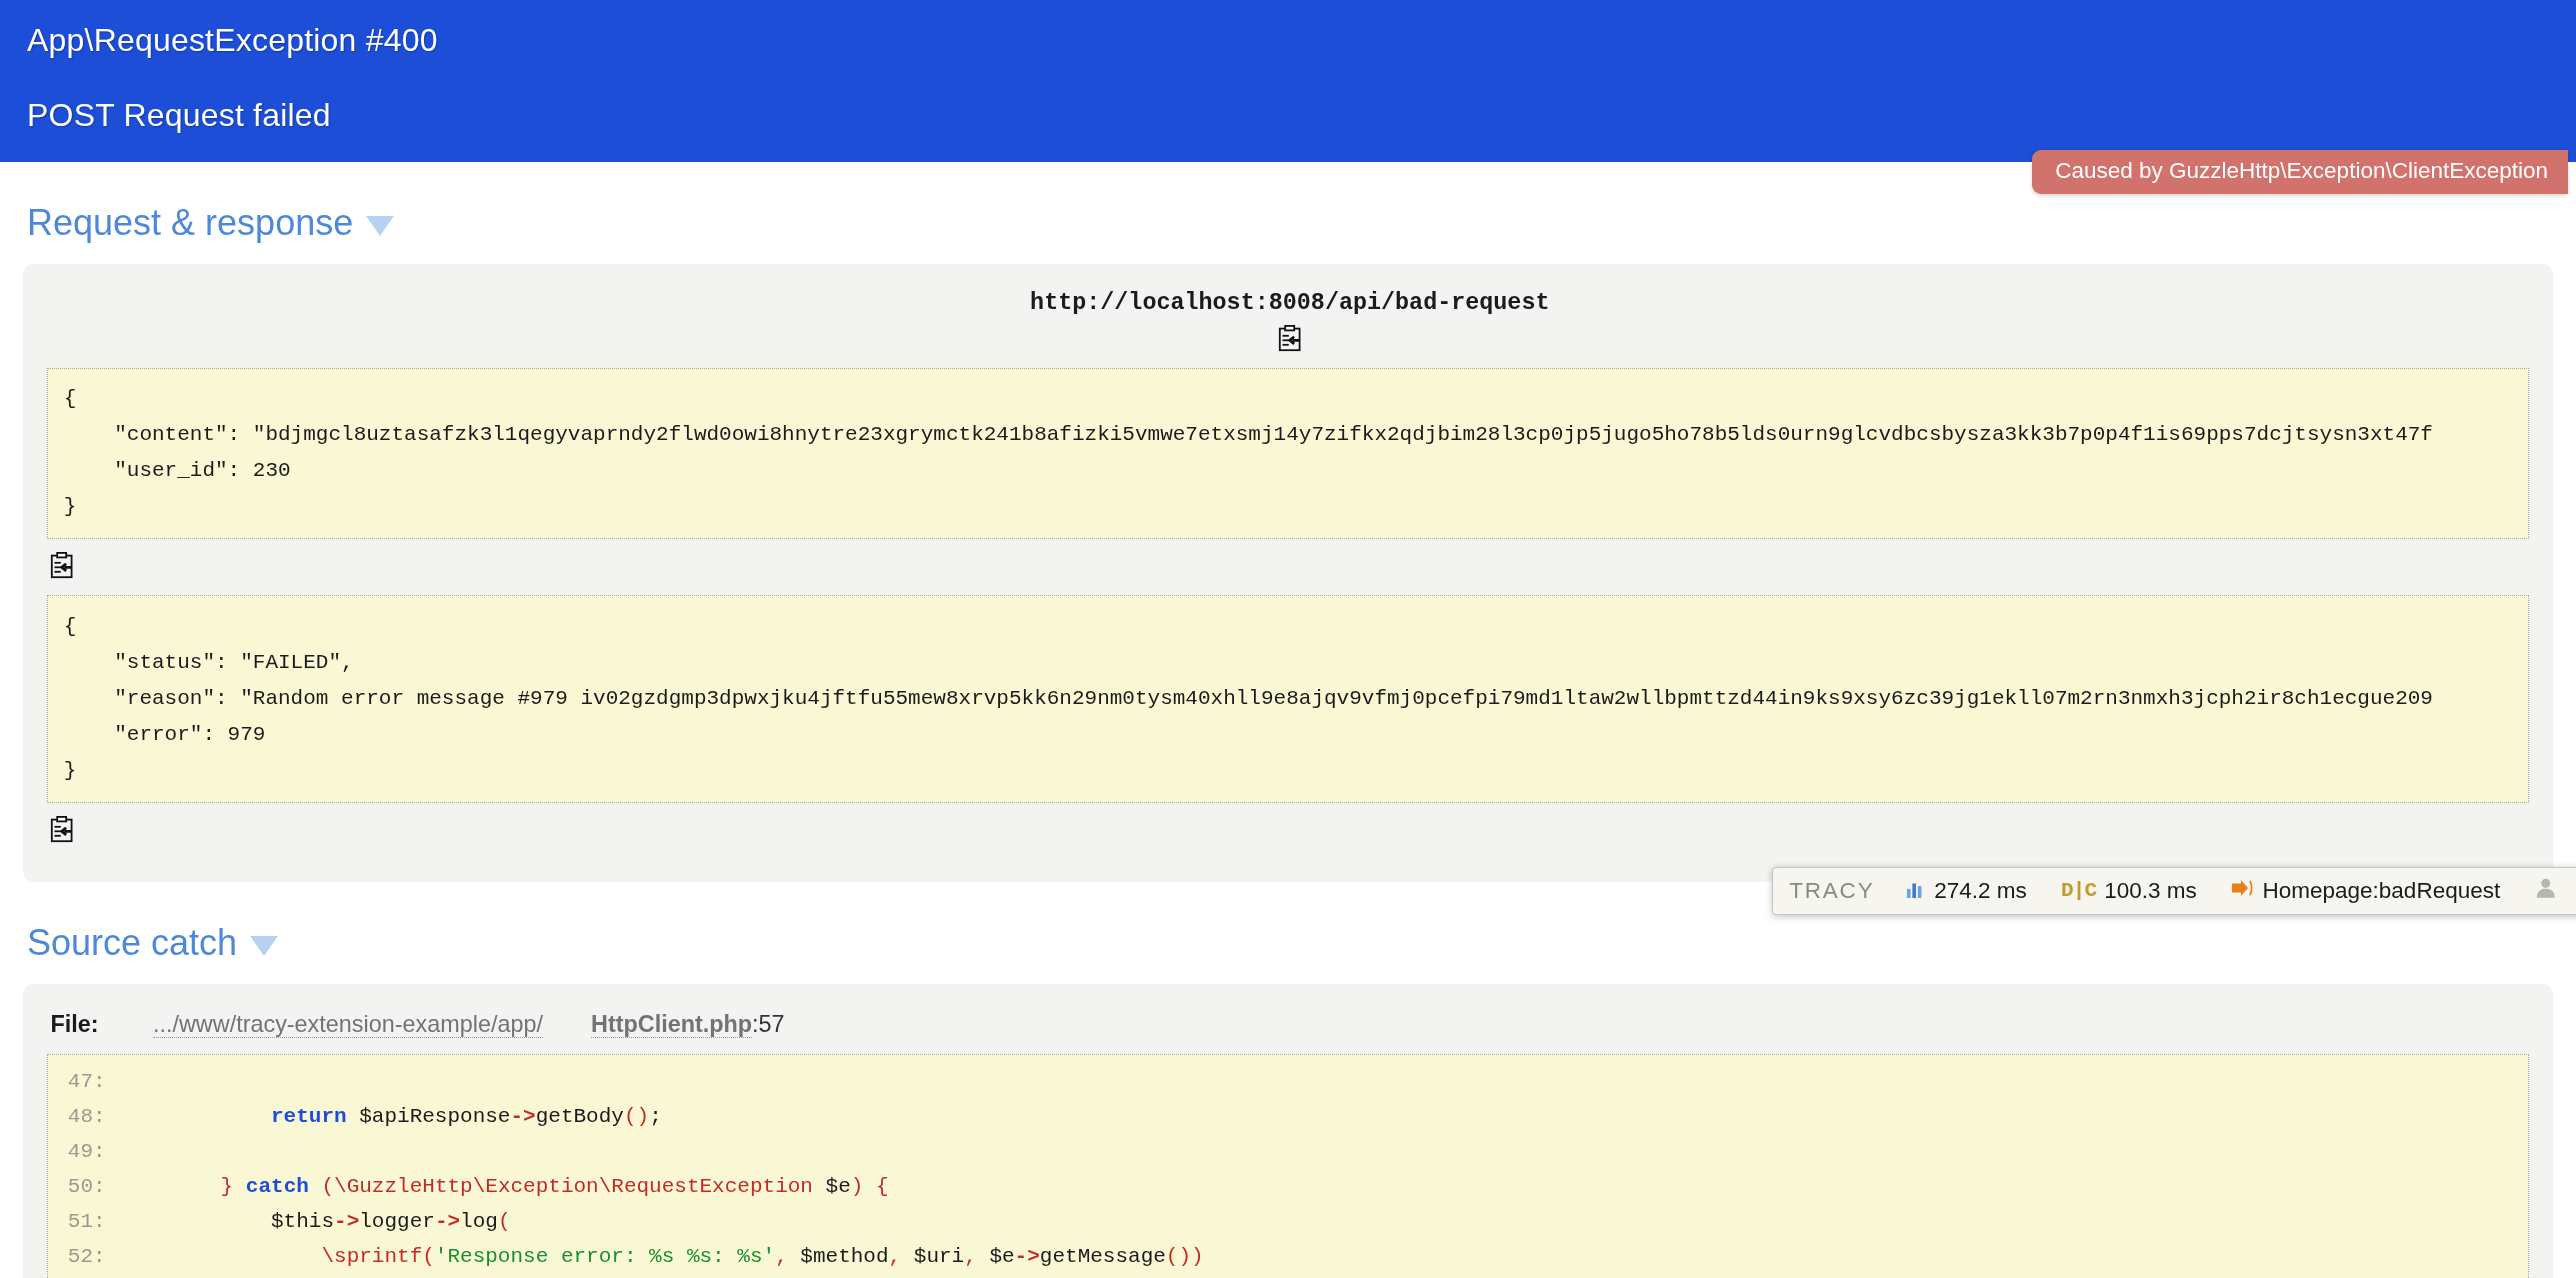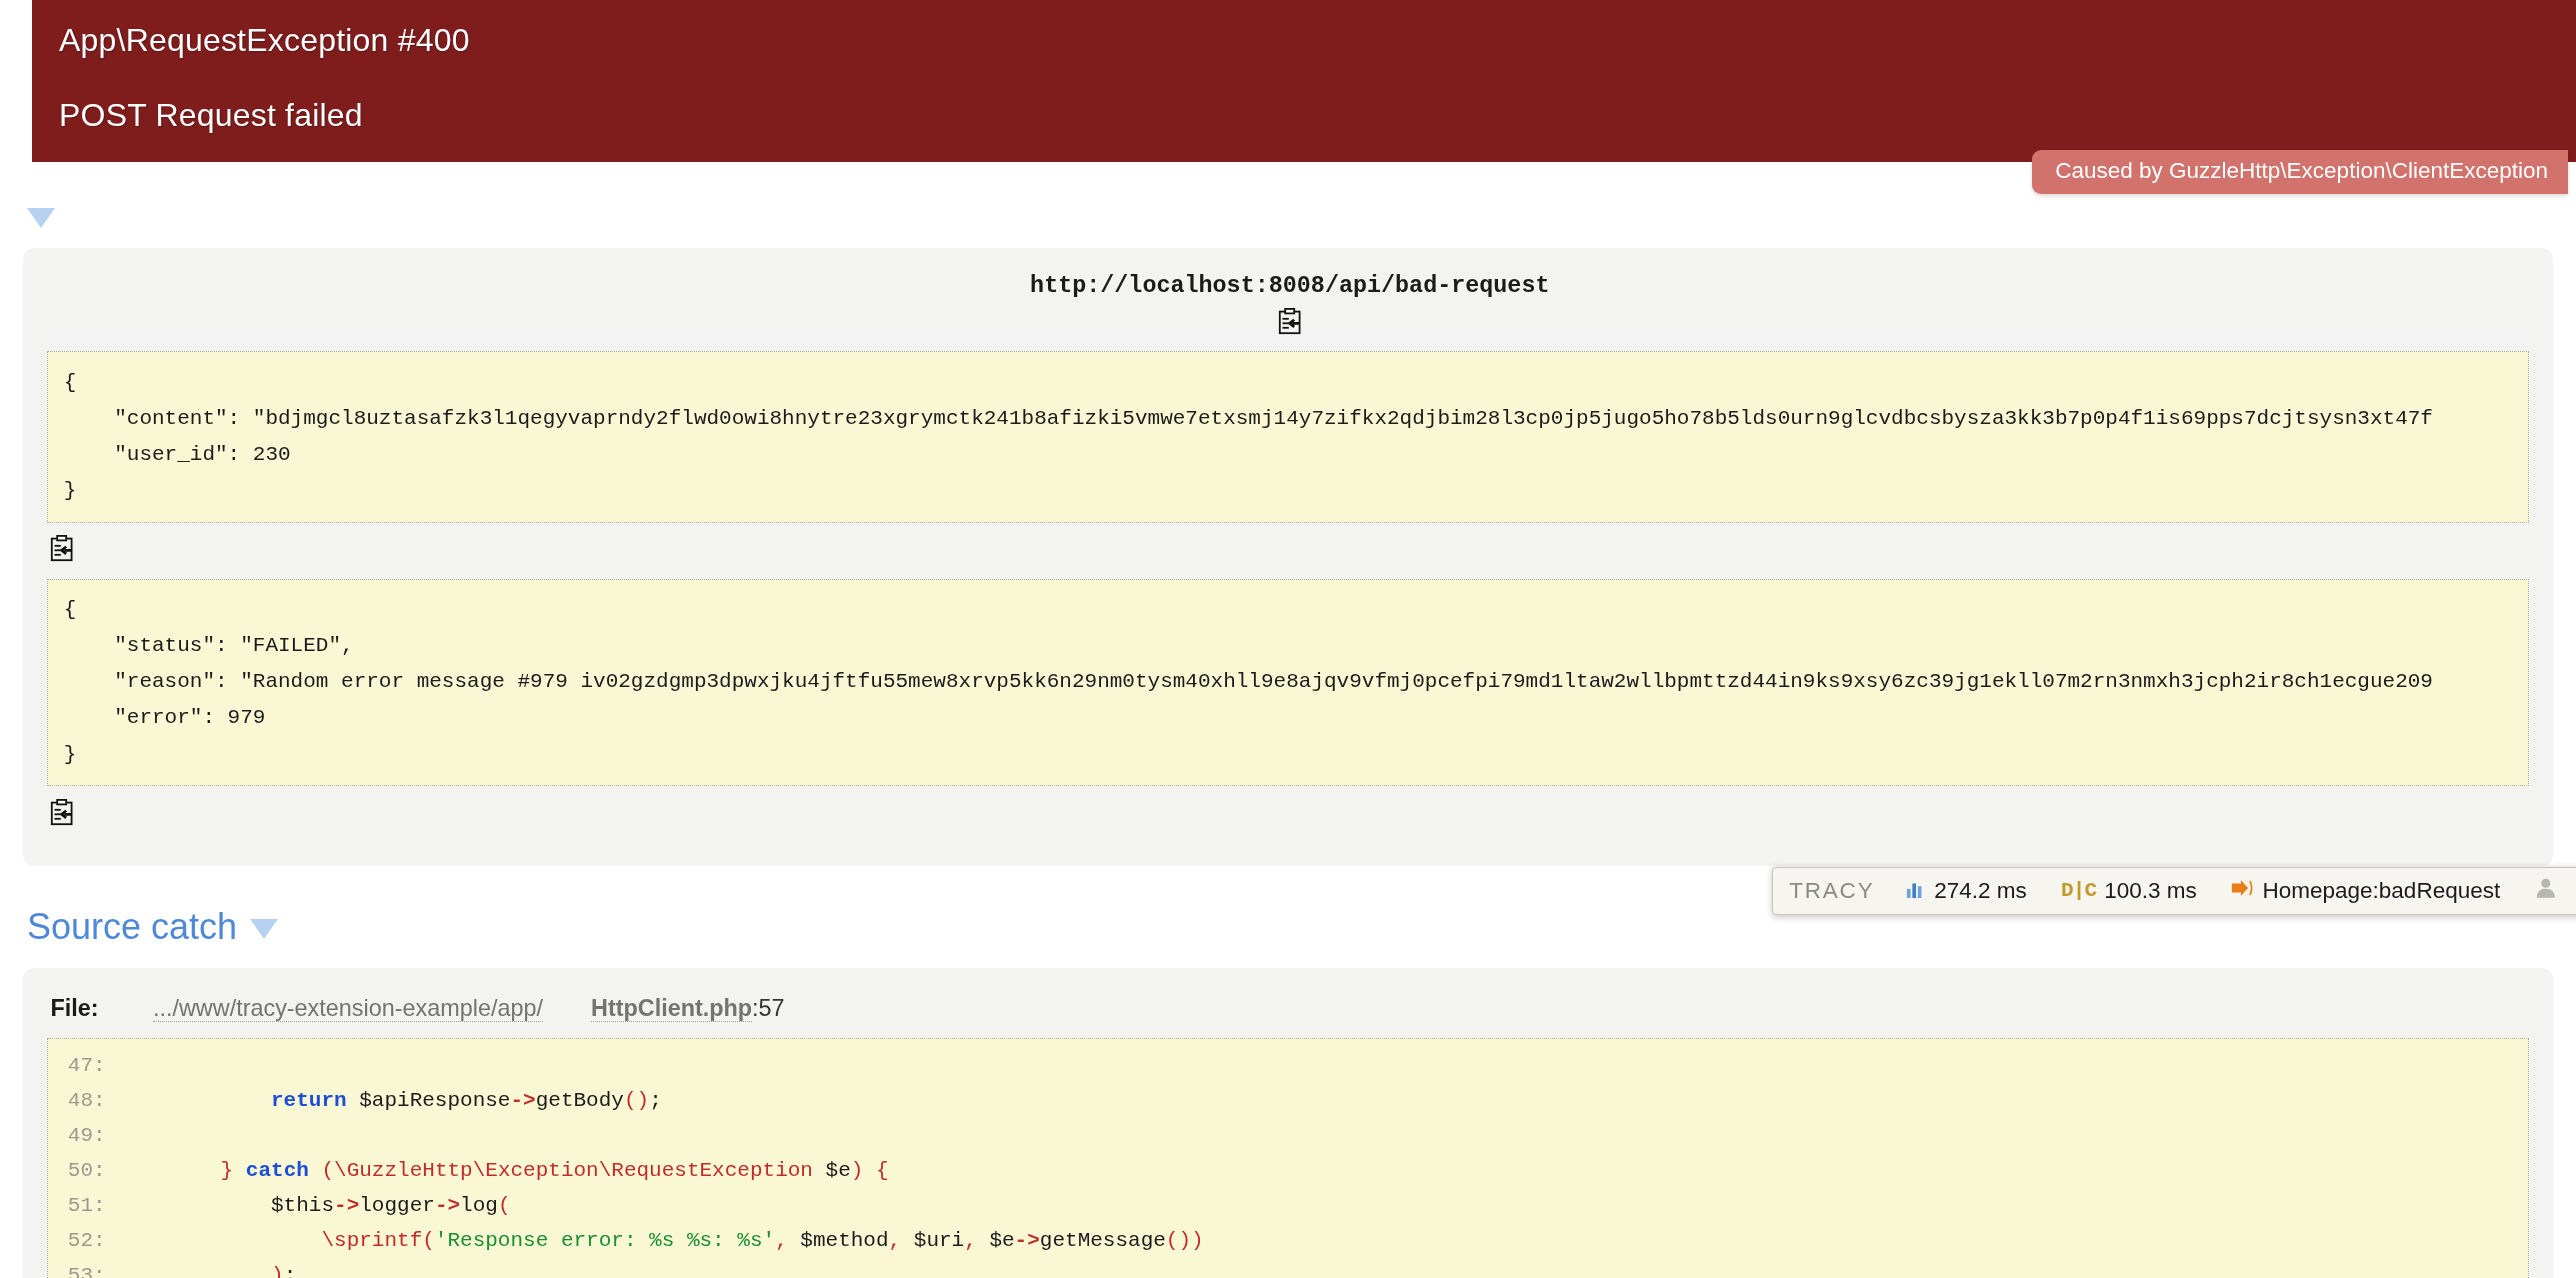--- a/index.html
+++ b/index.html
@@ -6,25 +6,24 @@
     margin: 0; padding: 0;
     background: #fff;
     width: 2576px;
     font-family: "Liberation Sans", sans-serif;
     -webkit-font-smoothing: antialiased;
   }
   .page { width: 2576px; min-height: 1279px; position: relative; overflow: hidden; }
 
   
   .err-header {
-    background: #7f1d1d;
+    background: #1d4ed8;
     color: #fff;
     padding: 12.6px 0 23.4px 0;
     position: relative;
-    margin-left: 32px;
   }
   .err-title {
     font-size: 32px;
     font-weight: 400;
     margin: 9px 0 0 27px;
     text-shadow: 0.9px 0.9px 1.8px rgba(0,0,0,.28);
     letter-spacing: 0.2px;
   }
   .err-message {
     font-size: 32px;
@@ -175,20 +174,21 @@
 <div class="page">
 
   <div class="err-header">
     <div class="err-title">App\RequestException #400</div>
     <div class="err-message">POST Request failed</div>
     <div class="caused-by">Caused by GuzzleHttp\Exception\ClientException</div>
   </div>
 
   <div class="section">
     <h2 class="sect-title">
+      <span>Request &amp; response</span>
       <span class="caret"></span>
     </h2>
 
     <div class="panel">
       <div class="panel-url">
         <span>http://localhost:8008/api/bad-request</span>
         <span class="copy-icon">
           <svg viewBox="0 0 26 30" width="23.4" height="27" aria-hidden="true">
             <rect x="2" y="4" width="22" height="24" fill="none" stroke="#111" stroke-width="2"></rect>
             <rect x="8" y="1" width="10" height="5" fill="#fff" stroke="#111" stroke-width="2"></rect>

